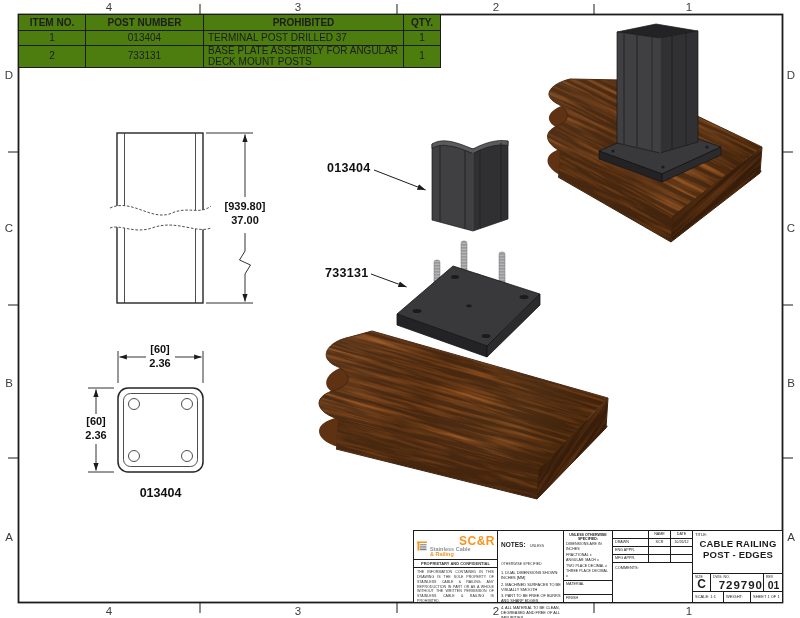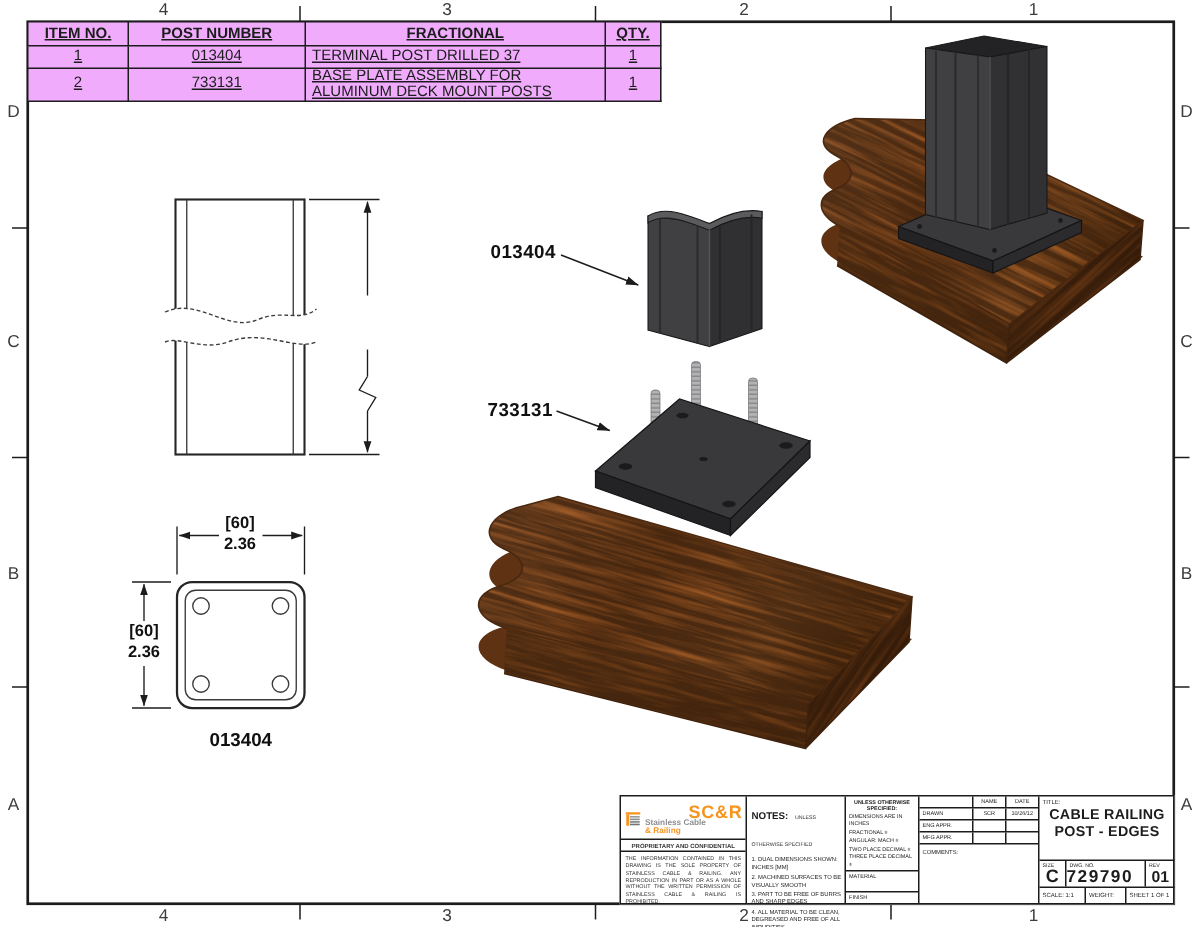--- a/index.html
+++ b/index.html
@@ -5,22 +5,22 @@
   html,body{margin:0;padding:0;background:#ffffff;}
   .page{position:relative;width:800px;height:618px;background:#fff;overflow:hidden;
         font-family:"Liberation Sans",sans-serif;color:#1c1c1c;}
   svg.art{position:absolute;left:0;top:0;z-index:1;}
   .ovl{position:absolute;z-index:3;}
 
   
   .zone{position:absolute;z-index:2;font-size:11.5px;color:#3c3c3c;transform:translate(-50%,-50%);}
 
   
-  .bom{position:absolute;left:18px;top:14px;z-index:3;border-collapse:collapse;background:#f0abfc;
-       table-layout:fixed;width:422px;text-decoration:underline;}
+  .bom{position:absolute;left:18px;top:14px;z-index:3;border-collapse:collapse;background:#4d7c0f;
+       table-layout:fixed;width:422px;}
   .bom th,.bom td{border:1.2px solid #1c1c1c;padding:0 2px;overflow:hidden;}
   .bom th{font-size:10px;font-weight:bold;height:15px;text-align:center;}
   .bom td{font-size:10px;height:14px;text-align:center;line-height:10.5px;}
   .bom td.desc{text-align:left;padding-left:4px;}
 
   
   .dim{z-index:3;font-weight:bold;font-size:11px;text-align:center;line-height:1.3;color:#101010;}
   .dim span{display:block;}
   .caption{z-index:3;font-weight:bold;font-size:12.5px;color:#101010;}
   .plabel{z-index:3;font-weight:bold;font-size:12.5px;color:#101010;letter-spacing:.3px;}
@@ -61,21 +61,21 @@
   .ap-comments{font-size:3.9px;padding:2px 0 0 2px;}
 
   .t-label{font-size:4px;padding:1px 0 0 2px;color:#222;}
   .t-lines{text-align:center;font-weight:bold;font-size:9.5px;line-height:1.16;margin-top:1px;letter-spacing:.2px;}
   .id-row{position:absolute;left:0;right:0;top:42px;height:18px;border-top:1px solid #1c1c1c;display:flex;box-sizing:border-box;}
   .id-size{width:18px;border-right:1px solid #1c1c1c;box-sizing:border-box;text-align:center;}
   .id-dwg{flex:1;border-right:1px solid #1c1c1c;box-sizing:border-box;}
   .id-rev{width:19px;text-align:center;}
   .id-cap{display:block;font-size:3.5px;text-align:left;padding:1px 0 0 2px;color:#222;}
   .id-size b{font-size:12px;line-height:10px;display:block;}
-  .id-dwg b{font-size:11.5px;text-align:left;display:block;letter-spacing:1px;}
+  .id-dwg b{font-size:11.5px;text-align:right;display:block;letter-spacing:1px;}
   .id-rev b{font-size:10.5px;display:block;}
   .scale-row{position:absolute;left:0;right:0;top:60px;bottom:0;border-top:1px solid #1c1c1c;display:flex;box-sizing:border-box;font-size:4px;}
   .scale-row div{padding:2px 0 0 2px;box-sizing:border-box;}
   .sc-scale{flex:1;}
   .sc-weight{width:27px;border-left:1px solid #1c1c1c;}
   .sc-sheet{width:33px;border-left:1px solid #1c1c1c;}
 </style>
 </head>
 <body>
 
@@ -315,38 +315,42 @@
     <colgroup>
         <col style="width:67px">
         <col style="width:118px">
         <col style="width:200px">
         <col style="width:37px">
       </colgroup>
     <tbody>
         <tr>
       <th>ITEM NO.</th>
       <th>POST NUMBER</th>
-      <th>FRACTIONAL</th>
+      <th>PROHIBITED</th>
       <th>QTY.</th>
     </tr>
     <tr>
       <td>1</td>
       <td>013404</td>
       <td class="desc">TERMINAL POST DRILLED 37</td>
       <td>1</td>
     </tr>
     <tr>
       <td>2</td>
       <td>733131</td>
-      <td class="desc">BASE PLATE ASSEMBLY FOR ALUMINUM DECK MOUNT POSTS</td>
+      <td class="desc">BASE PLATE ASSEMBLY FOR ANGULAR DECK MOUNT POSTS</td>
       <td>1</td>
     </tr>
   </tbody>
     </table>
 
+  <div class="ovl dim" style="left:205px;top:199px;width:80px">
+    <span>[939.80]</span>
+    <span>37.00</span>
+  </div>
   <div class="ovl dim" style="left:130px;top:342px;width:60px">
     <span>[60]</span>
     <span>2.36</span>
   </div>
   <div class="ovl dim" style="left:66px;top:414px;width:60px">
     <span>[60]</span>
     <span>2.36</span>
   </div>
   <div class="ovl caption" style="left:118px;top:486px;width:85px;text-align:center">013404</div>
 

